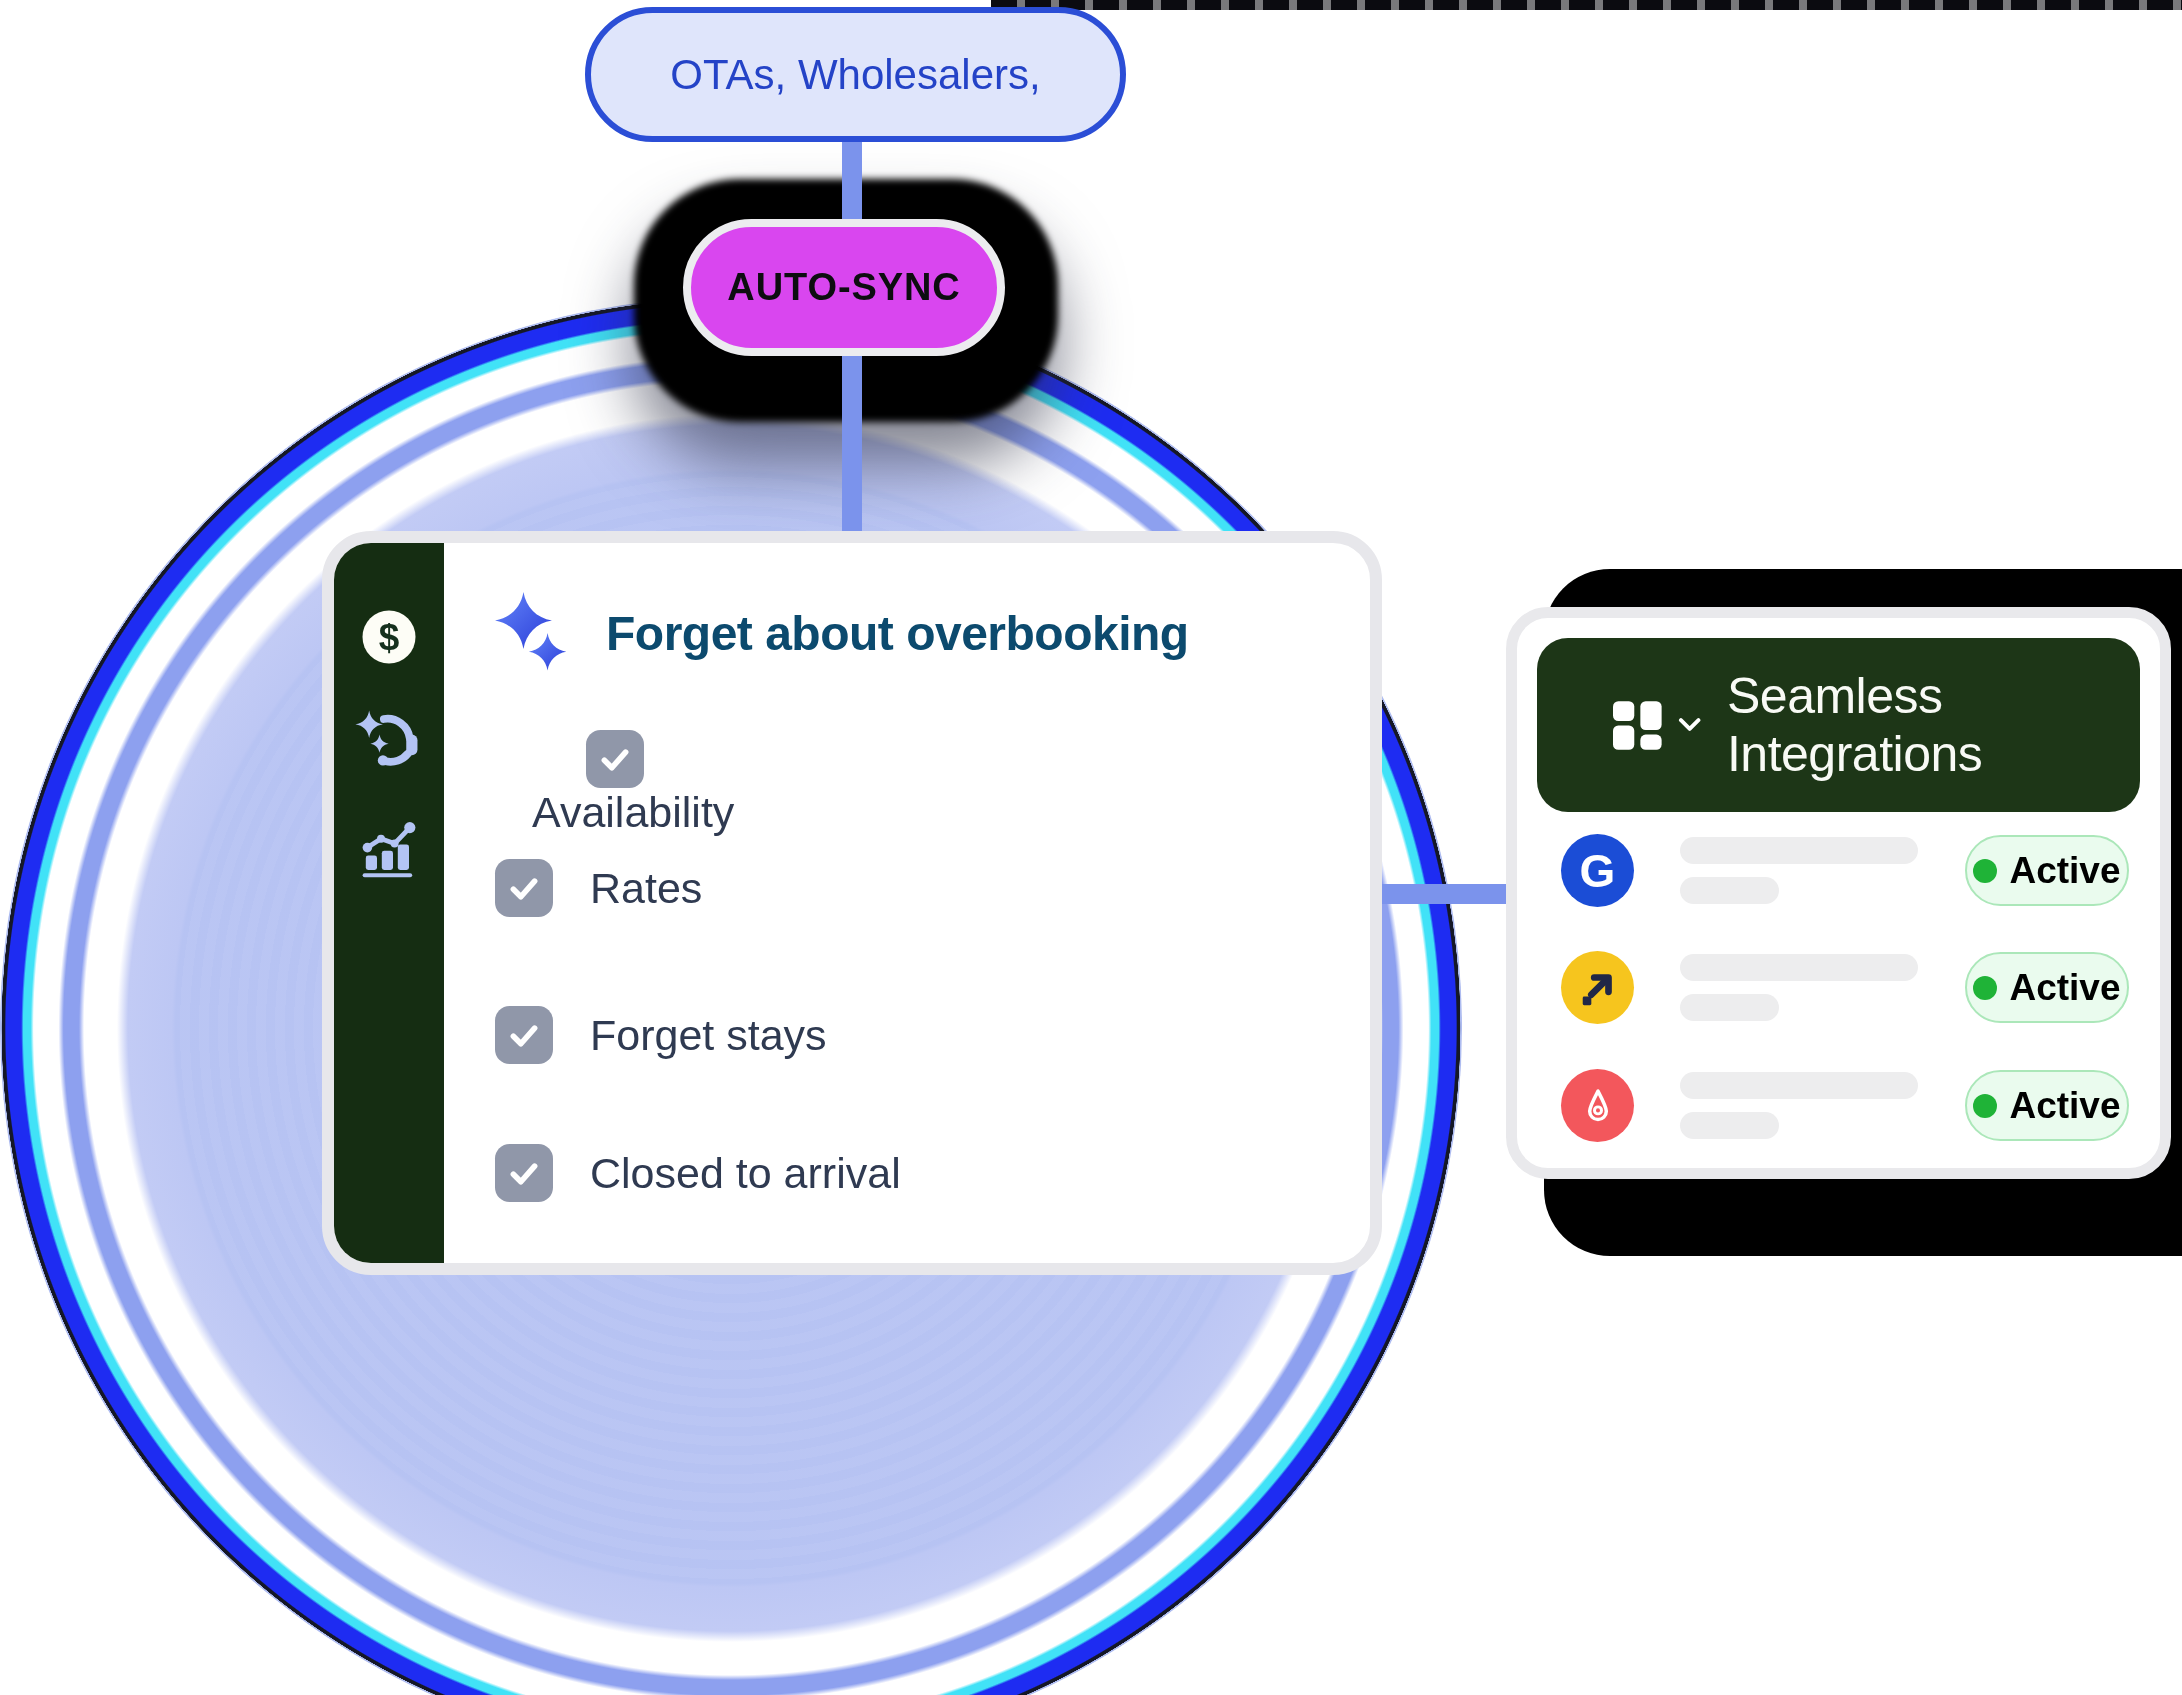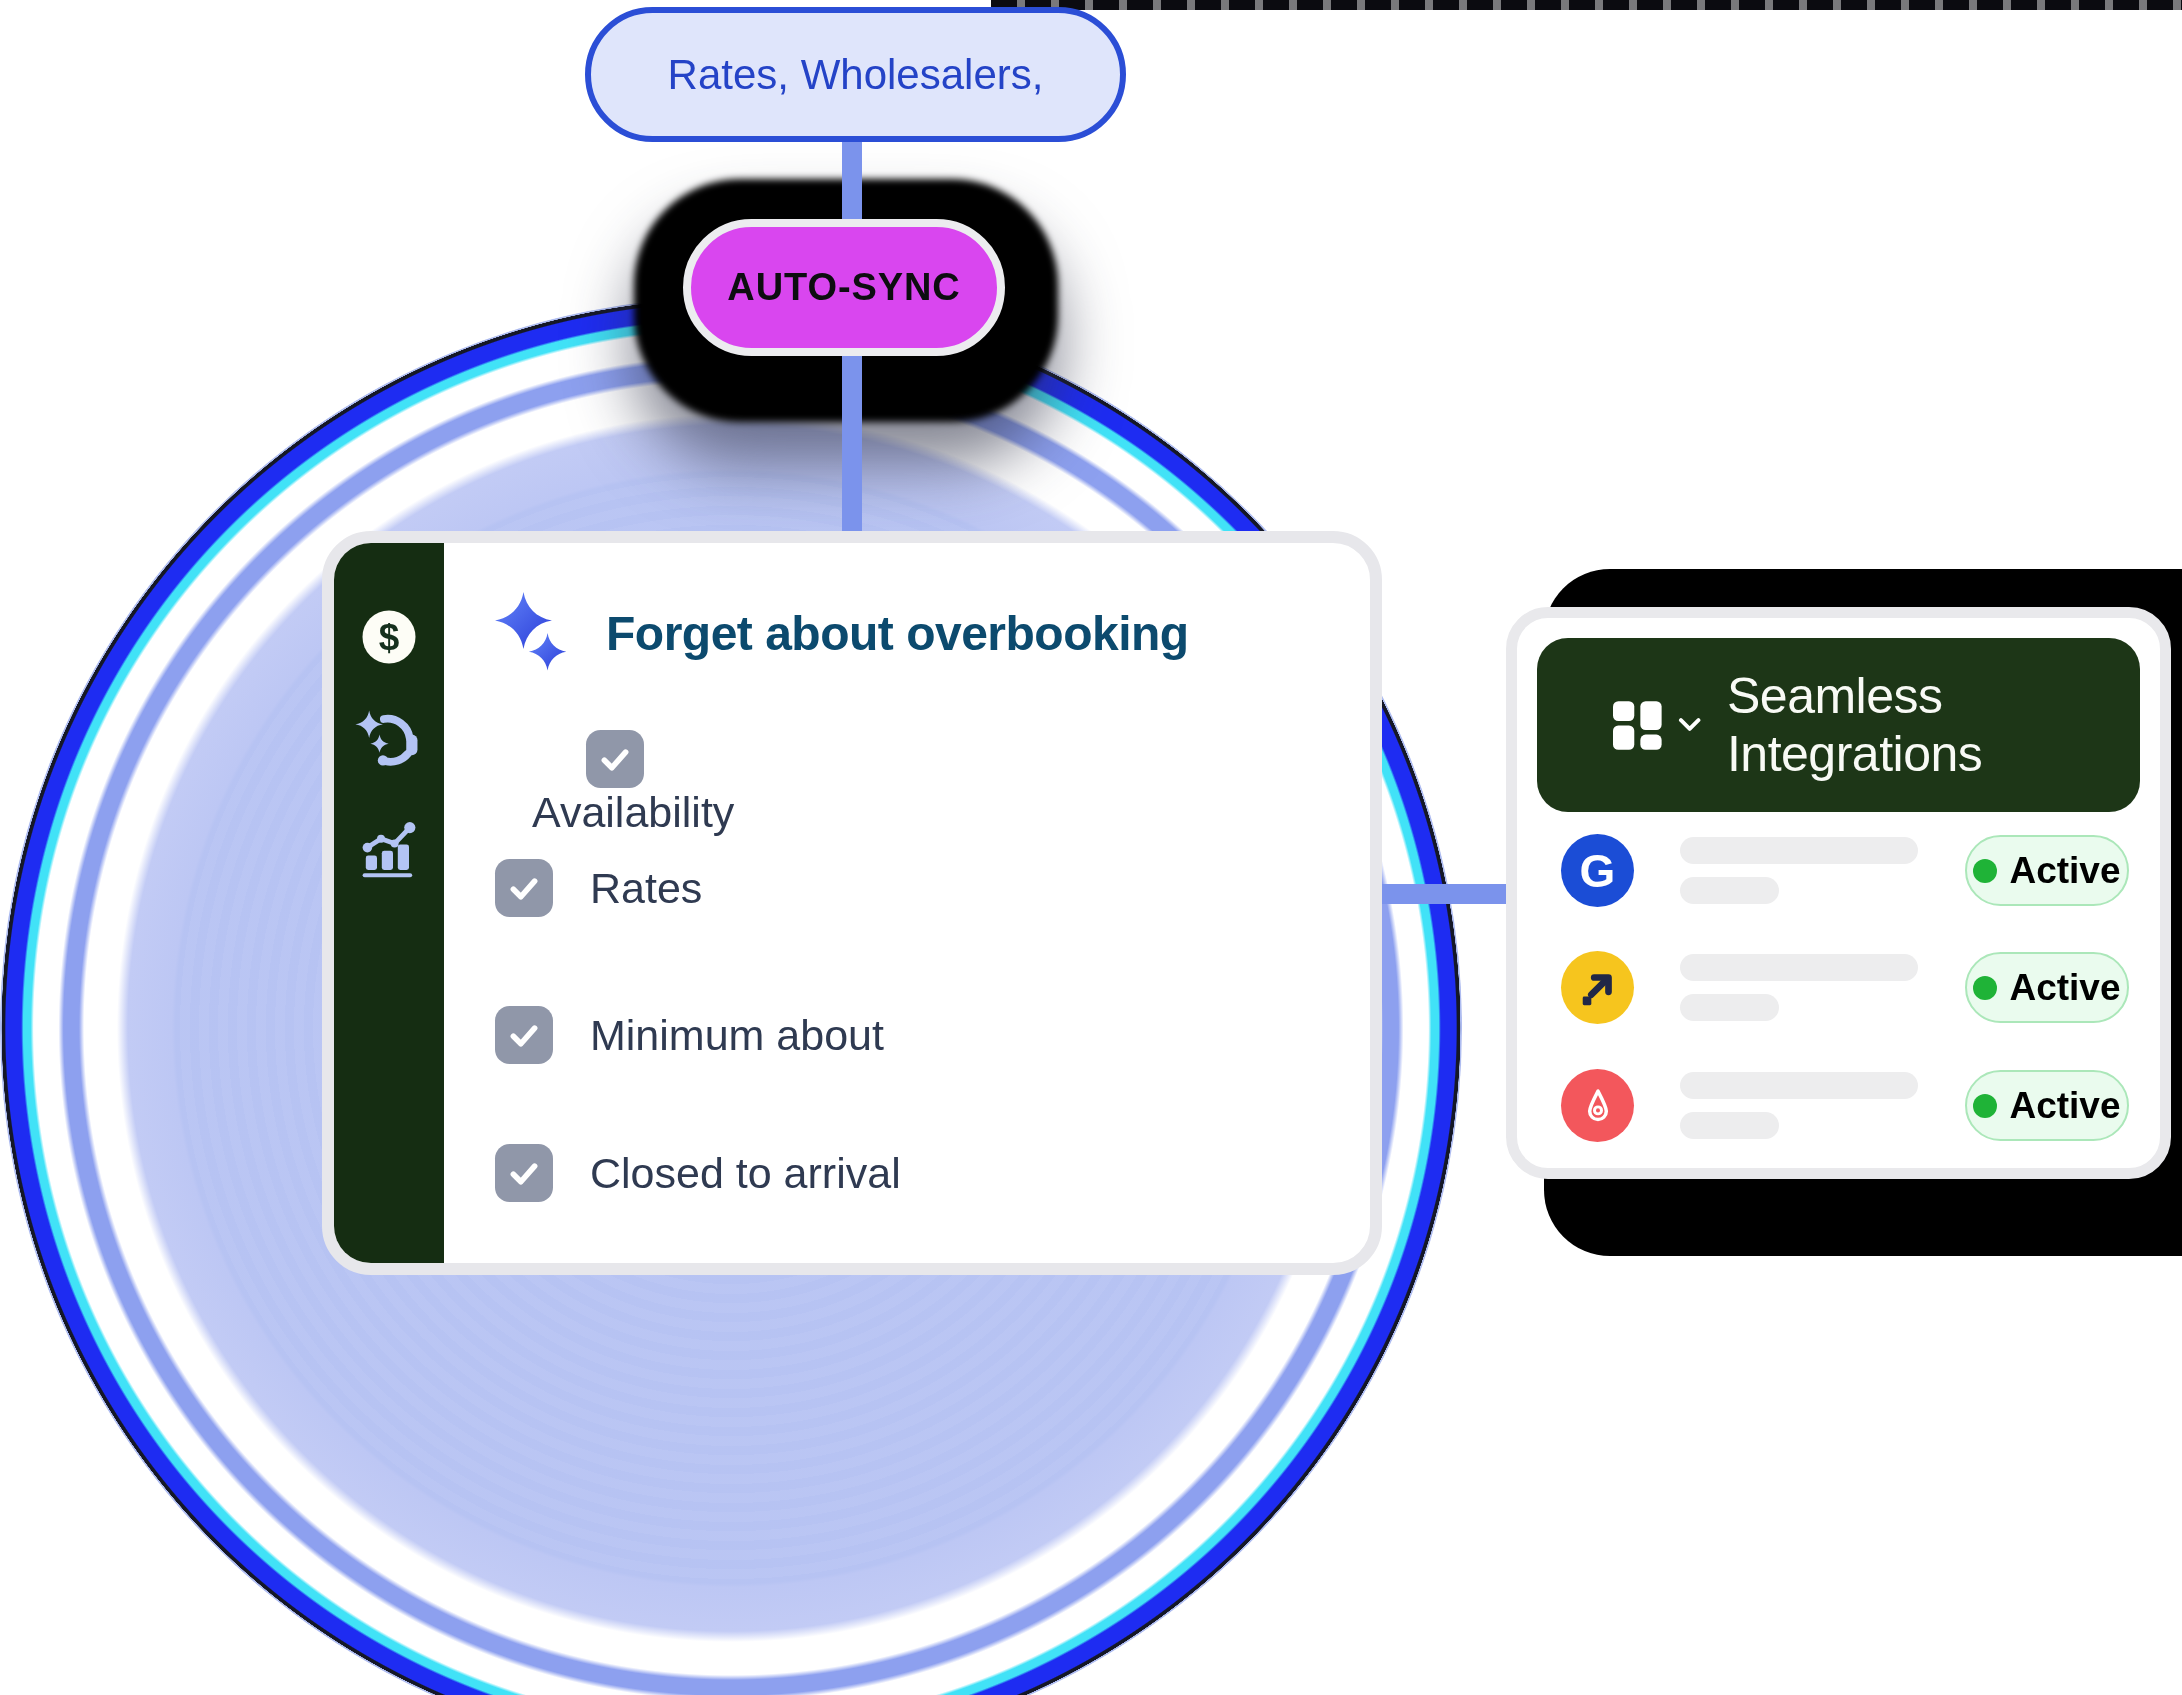--- a/index.html
+++ b/index.html
@@ -126,21 +126,21 @@
 
 <div class="stage">
 
   <div class="big-circle"></div>
   <div class="top-strip"></div>
   <div class="sync-blob"></div>
   <div class="vline"></div>
   <div class="hline"></div>
 
   <div class="source-pill">
-    <span>Rates, Wholesalers,</span>
+    <span>OTAs, Wholesalers,</span>
   </div>
 
   <div class="sync-pill">
     <span>AUTO-SYNC</span>
   </div>
 
   <div class="card-overbooking">
     <div class="ob-sidebar">
       <div class="sb-icon sb-dollar">
         <span>$</span>
@@ -201,21 +201,21 @@
         </svg>
       </div>
       <span class="check-label">Rates</span>
     </div>
     <div class="check-row r2">
       <div class="checkbox">
         <svg width="40" height="40" viewBox="0 0 64 64">
           <polyline points="15,34 27,46 49,21" fill="none" stroke="#fff" stroke-width="9" stroke-linecap="round" stroke-linejoin="round"></polyline>
         </svg>
       </div>
-      <span class="check-label">Minimum about</span>
+      <span class="check-label">Forget stays</span>
     </div>
     <div class="check-row r3">
       <div class="checkbox">
         <svg width="40" height="40" viewBox="0 0 64 64">
           <polyline points="15,34 27,46 49,21" fill="none" stroke="#fff" stroke-width="9" stroke-linecap="round" stroke-linejoin="round"></polyline>
         </svg>
       </div>
       <span class="check-label">Closed to arrival</span>
     </div>
   </div>

